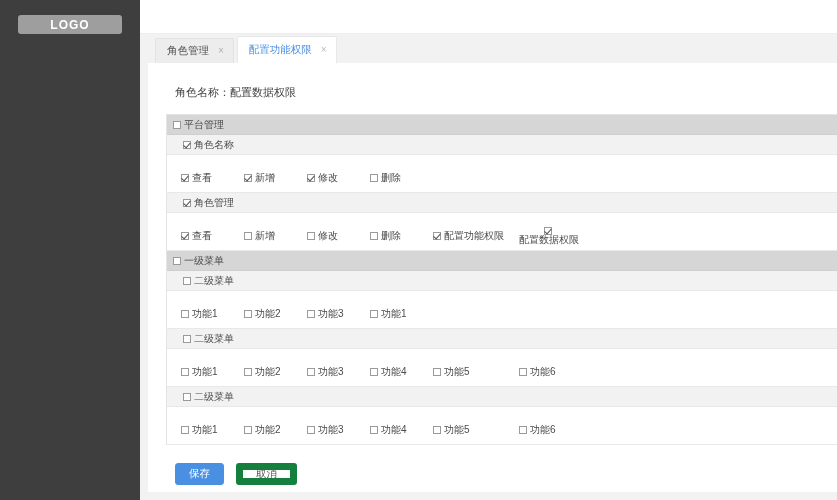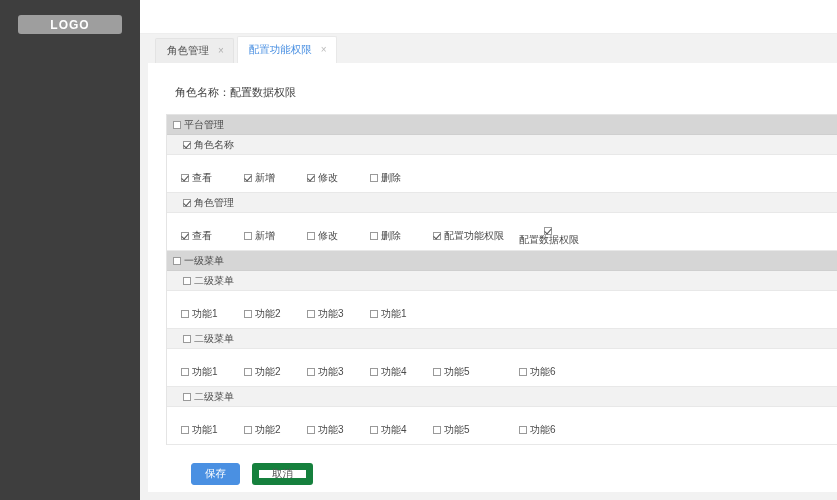--- a/index.html
+++ b/index.html
@@ -143,21 +143,21 @@
   .actions { padding: 18px 0 0 9px; display: flex; gap: 12px; }
   .btn {
     font-size: 10.5px;
     border-radius: 3px;
     padding: 0 13px;
     height: 22px;
     display: inline-flex; align-items: center; justify-content: center;
     cursor: pointer;
     font-family: "Liberation Sans", sans-serif;
   }
-  .btn-primary { background: #4a90e2; color: #ffffff; border: 1px solid #4a90e2; margin-left: 16px; }
+  .btn-primary { background: #4a90e2; color: #ffffff; border: 1px solid #4a90e2; }
   .btn-default { background: #ffffff; color: #555555; border: 7px solid #15803d; }
 </style>
 </head>
 <body>
 
 <div class="app">
 
   <div class="sidebar">
     <div class="logo-btn">LOGO</div>
   </div>

